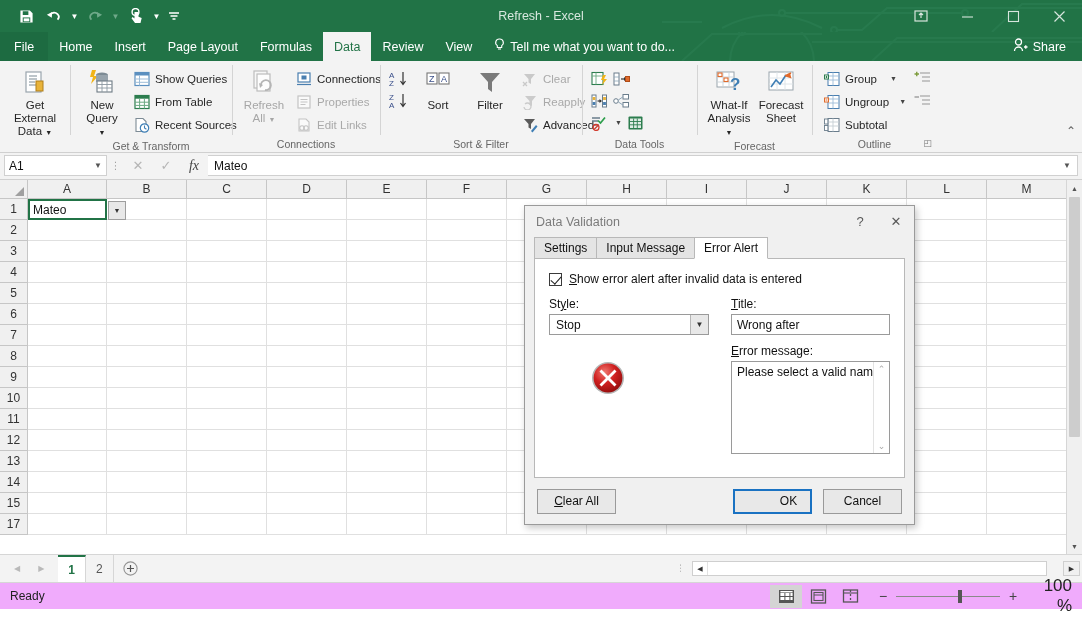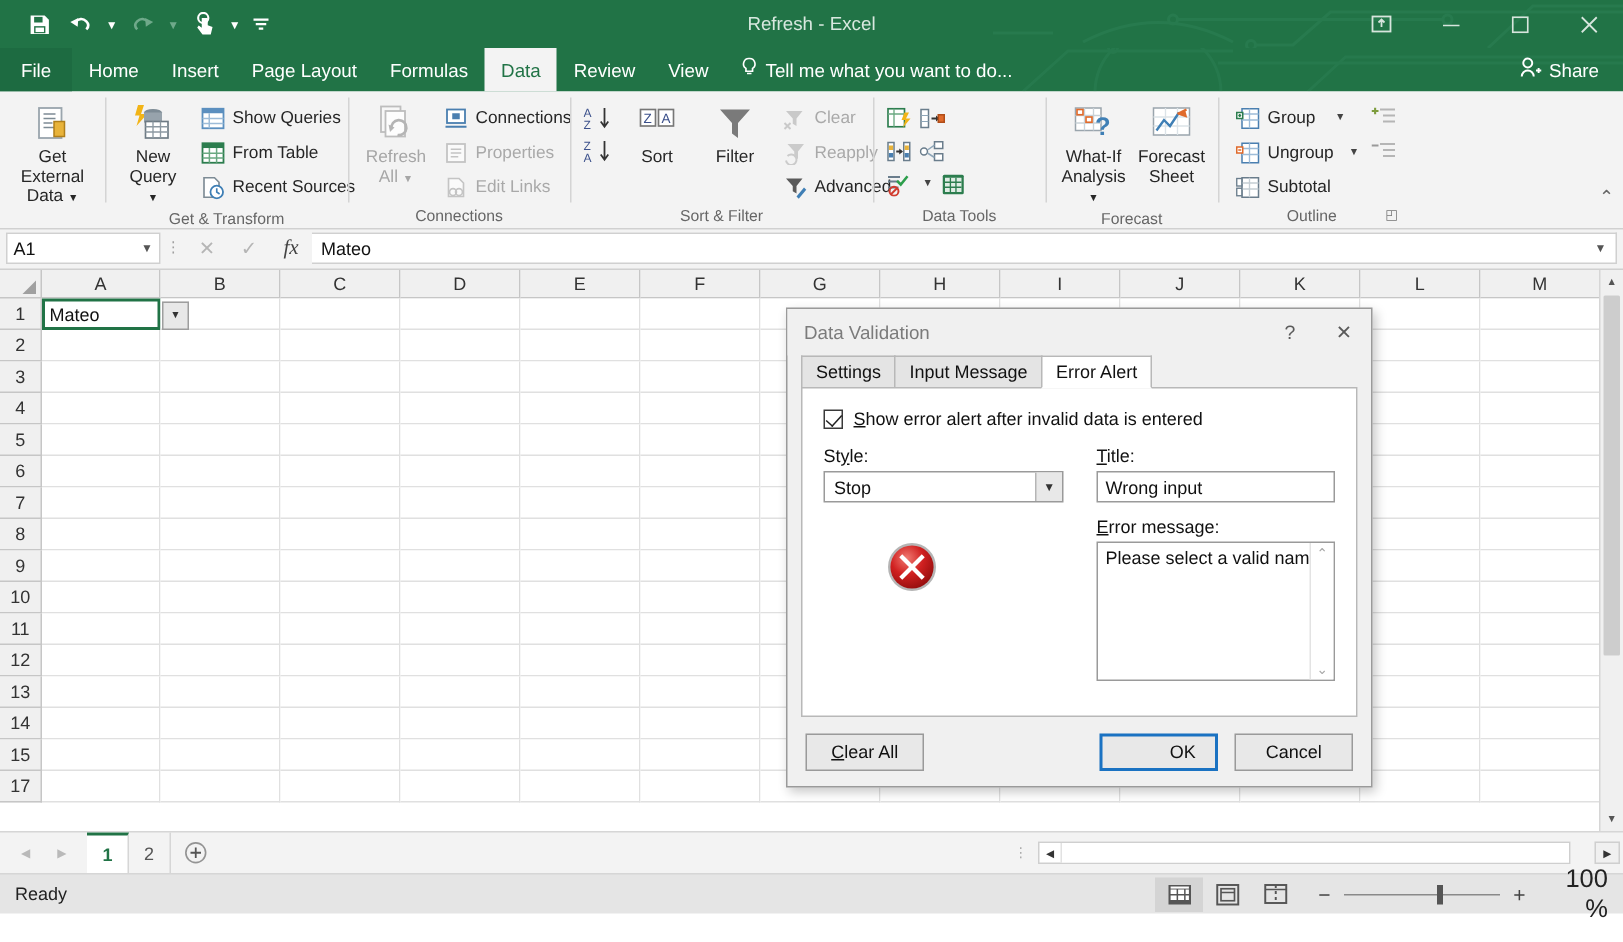--- a/index.html
+++ b/index.html
@@ -152,21 +152,21 @@
   .addsheet { width:34px; display:flex; align-items:center; justify-content:center; color:#888; font-size:14px;}
   .hscroll-wrap { flex:1; display:flex; align-items:center; justify-content:flex-end; padding-right:2px; gap:0;}
   .hs-dots { color:#a9a9a9; font-size:9px; padding:0 7px; line-height:1;}
   .hs-track { width: 355px; height:15px; background:#fff; border:1px solid #cfcfcf; display:flex; align-items:center;}
   .hs-left { width:15px; height:13px; display:flex;align-items:center;justify-content:center;font-size:7px;color:#333;border-right:1px solid #e2e2e2;}
   .hs-thumb { flex:1; height:13px; background:#fff;}
   .hs-right { width:17px; height:15px; border:1px solid #cfcfcf; margin-left:16px; display:flex;align-items:center;justify-content:center;font-size:7px;color:#333;background:#f0f0f0;}
 
   
   .statusbar {
-    height: 27px; background:#e5e5e5; display:flex; align-items:center;
+    height: 27px; background:#f0abfc; display:flex; align-items:center;
     border-top:1px solid #d6d6d6; font-size:12px; color:#222; padding-left:10px;
   }
   .sb-right { margin-left:auto; display:flex; align-items:center; height:27px;}
   .sb-view { width:32px; height:23px; display:flex; align-items:center; justify-content:center; color:#444;}
   .sb-view.active { background:#d4d4d4; }
   .zoom-ctl { display:flex; align-items:center; gap:0; padding: 0 6px;}
   .zm-btn { width:22px; text-align:center; color:#444; font-size:14px;}
   .zm-track { width:104px; height:1px; background:#8a8a8a; position:relative; margin: 0 2px;}
   .zm-thumb { position:absolute; left:62px; top:-6px; width:4px; height:13px; background:#555;}
   .zm-pct { width:52px; text-align:right; padding-right:10px; font-size:17px; color:#222;}
@@ -1123,21 +1123,21 @@
               </defs>
               <circle cx="17" cy="17" r="16" fill="#b5b5b5"></circle>
               <circle cx="17" cy="17" r="14.4" fill="url(#rg)"></circle>
               <path d="M10.5 8.5 L17 15 L23.5 8.5 L25.5 10.5 L19 17 L25.5 23.5 L23.5 25.5 L17 19 L10.5 25.5 L8.5 23.5 L15 17 L8.5 10.5 z" fill="#ffffff"></path>
             </svg>
           </div>
         </div>
         <div class="col-right">
           <div class="flabel"><span class="undl">T</span><span>itle:</span></div>
           <div class="txtin">
-            <span>Wrong input</span>
+            <span>Wrong after</span>
           </div>
           <div class="flabel" style="margin-top:9px;"><span class="undl">E</span><span>rror message:</span></div>
           <div class="txtarea">
             <span>Please select a valid name</span>
             <div class="ta-scroll">
               <span class="ta-arr">⌃</span>
               <span class="ta-arr">⌄</span>
             </div>
           </div>
         </div>

